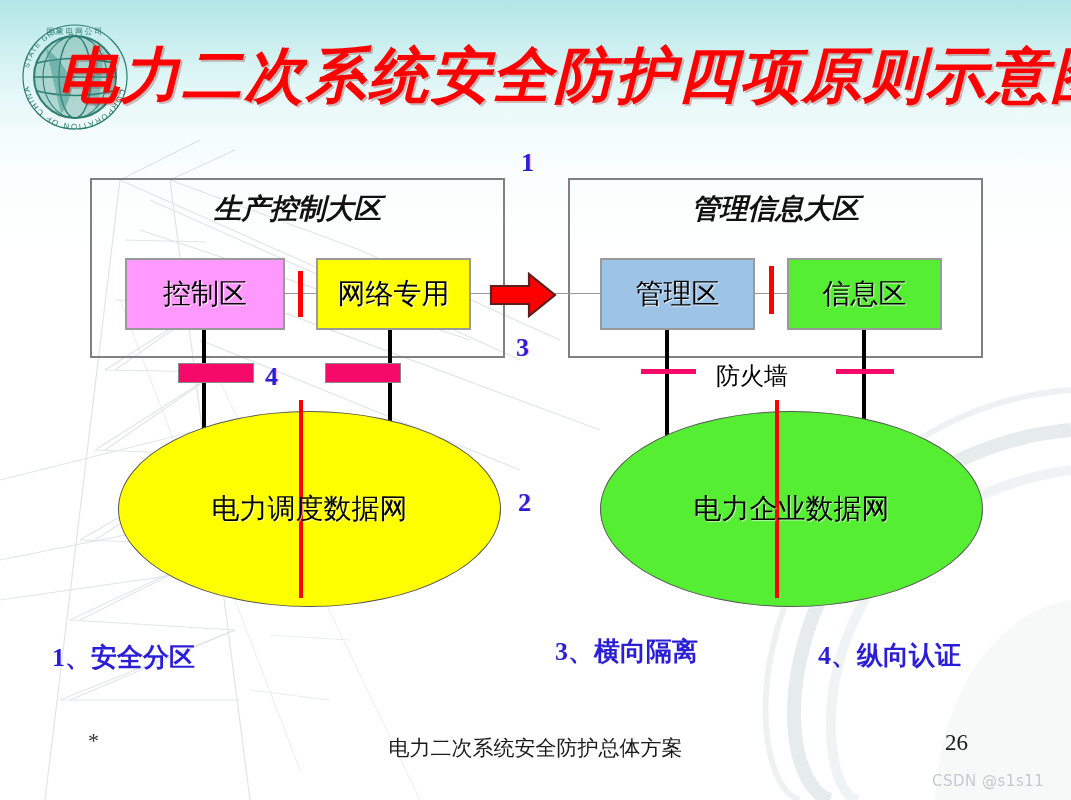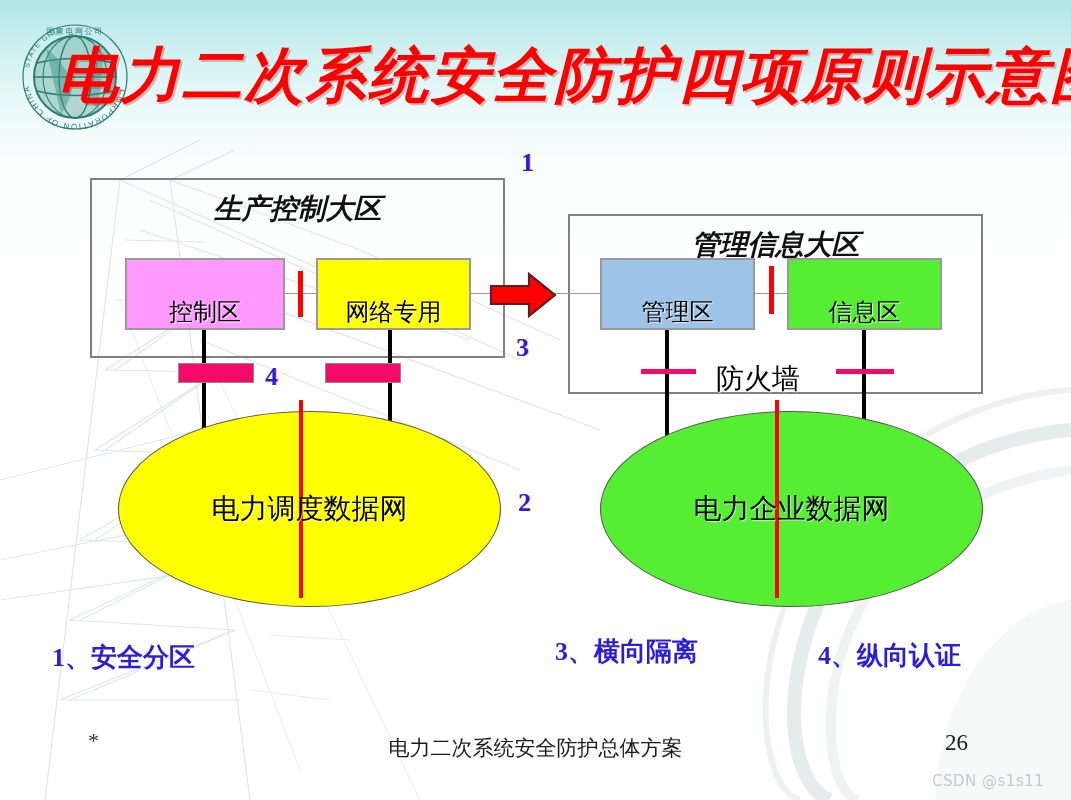--- a/index.html
+++ b/index.html
@@ -54,43 +54,43 @@
   }
 
   
   .zone-box {
     position: absolute;
     border: 2px solid #808080;
     background: transparent;
     box-sizing: border-box;
   }
   #zone-left  { left: 90px;  top: 178px; width: 415px; height: 180px; }
-  #zone-right { left: 568px; top: 178px; width: 415px; height: 180px; margin-top: 36px; }
+  #zone-right { left: 568px; top: 178px; width: 415px; height: 180px; }
 
   .zone-title {
     position: absolute;
     left: 0; right: 0; top: 10px;
     text-align: center;
     font-size: 28px;
     font-style: italic;
     font-weight: bold;
     color: #111111;
     font-family: Liberation Sans, sans-serif;
     text-shadow: 1px 1px 1px rgba(255,255,255,0.9);
   }
 
   
   .sub-zone {
     position: absolute;
     border: 2px solid #9a9a9a;
     box-sizing: border-box;
     display: flex;
-    align-items: flex-end;
+    align-items: center;
     justify-content: center;
-    font-size: 24px;
+    font-size: 28px;
     color: #000000;
     font-family: "Liberation Serif", "DejaVu Serif", serif;
     text-shadow: 1px 1px 1px rgba(255,255,255,0.85);
   }
   #sub-control    { left: 125px; top: 258px; width: 160px; height: 72px; background: #ff99ff; }
   #sub-noncontrol { left: 316px; top: 258px; width: 155px; height: 72px; background: #ffff00; }
   #sub-manage     { left: 600px; top: 258px; width: 155px; height: 72px; background: #9dc3e6; }
   #sub-info       { left: 787px; top: 258px; width: 155px; height: 72px; background: #55ee33; }
 
   
@@ -129,21 +129,21 @@
     border: 1px solid #8a8a8a;
     box-sizing: border-box;
   }
   .fw-line {
     position: absolute;
     height: 5px;
     background: #f50a69;
   }
   .fw-label {
     position: absolute;
-    font-size: 28px;
+    font-size: 24px;
     color: #000000;
     font-family: "Liberation Serif", "DejaVu Serif", serif;
     text-shadow: 1px 1px 1px rgba(255,255,255,0.9);
     white-space: nowrap;
     text-align: right;
   }
 
   
   .net-ellipse {
     position: absolute;

